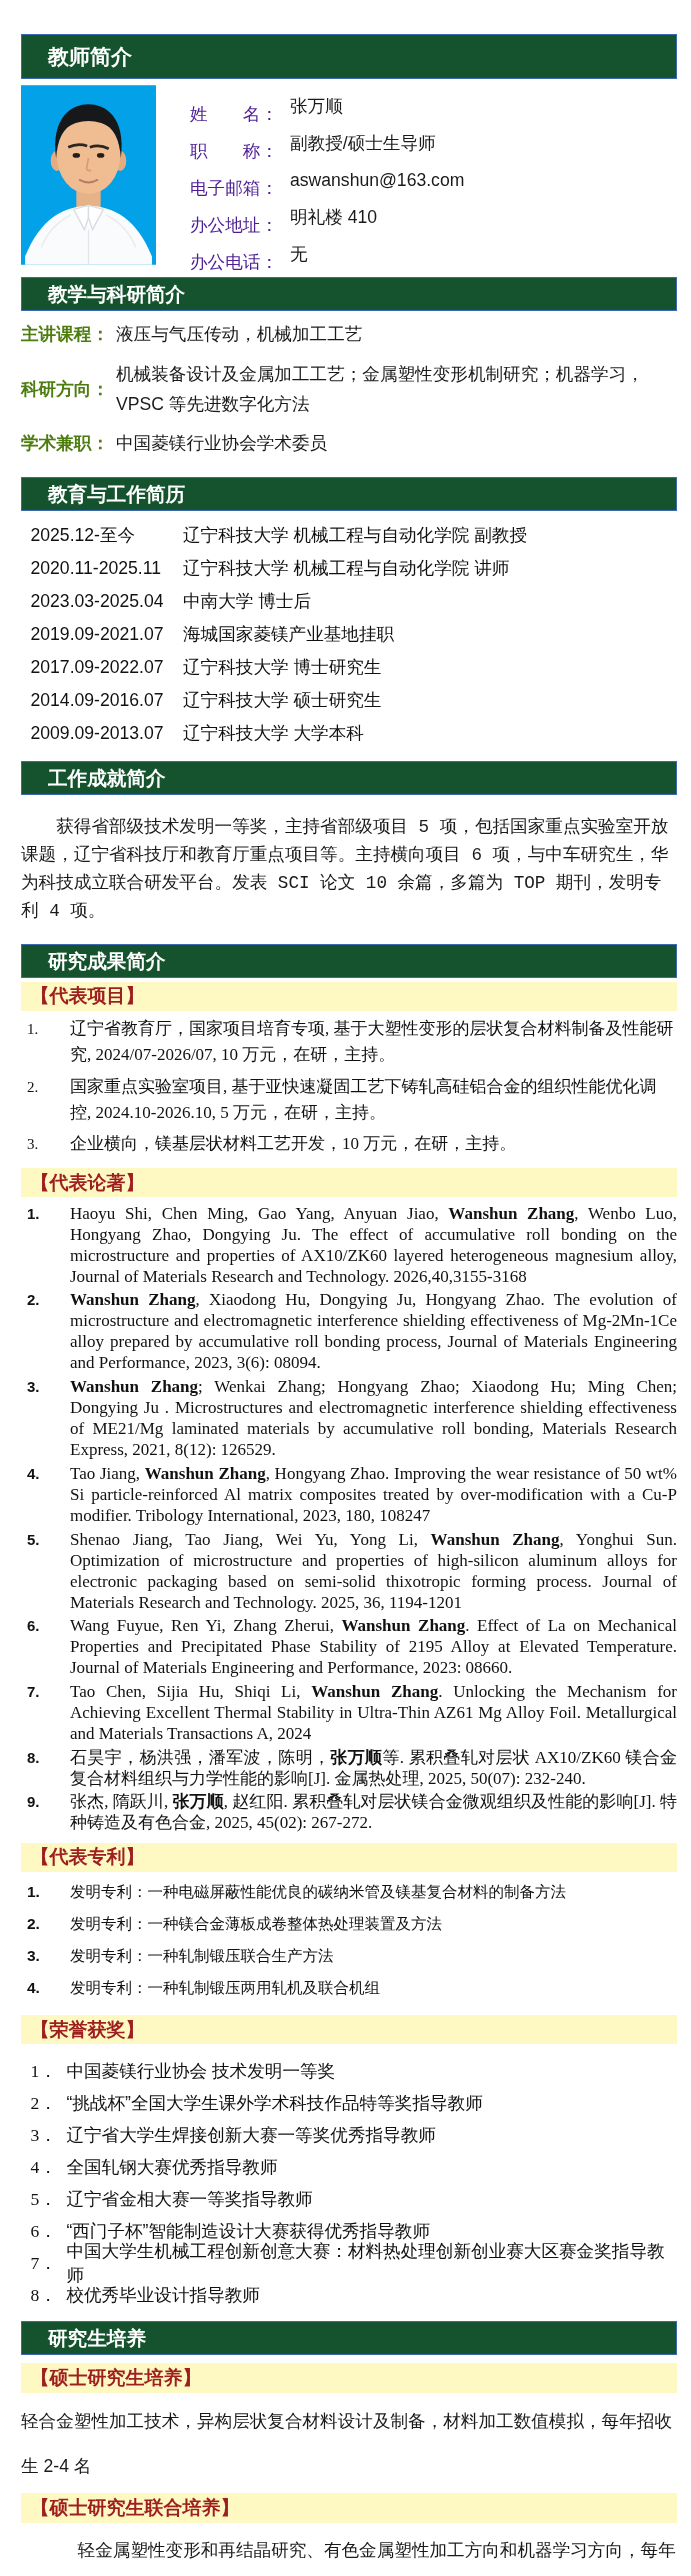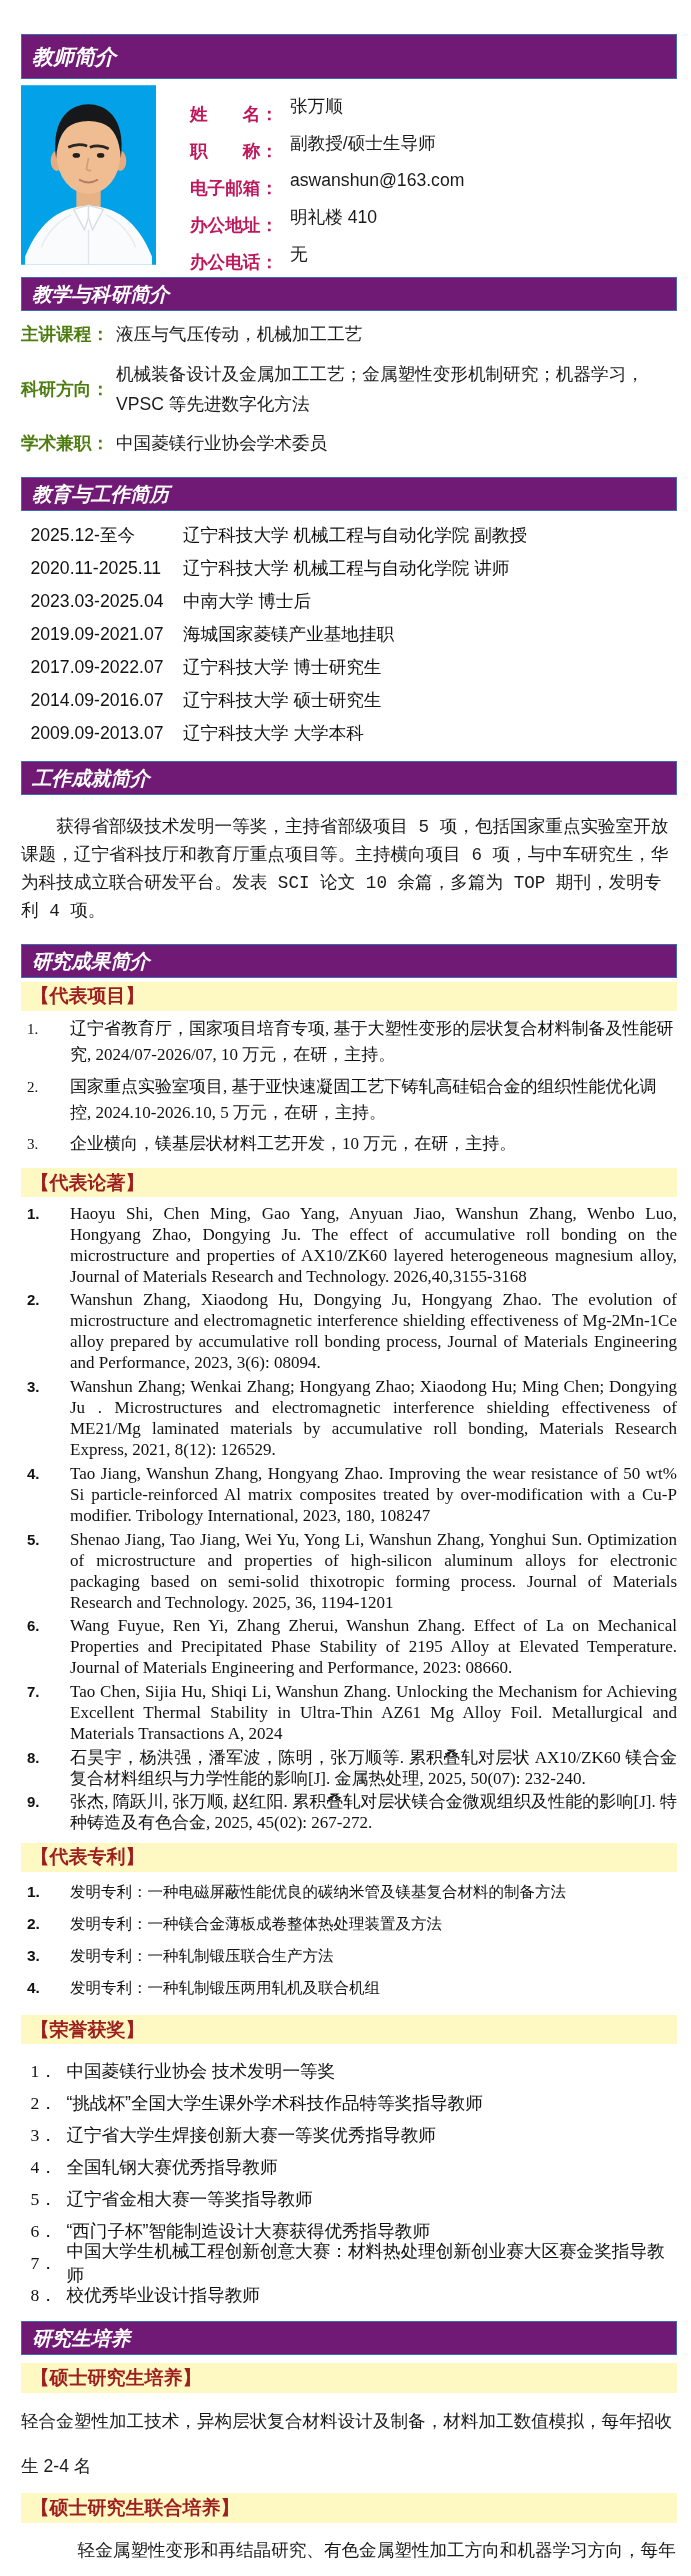--- a/index.html
+++ b/index.html
@@ -1,29 +1,29 @@
 <!DOCTYPE html>
 <html style="font-size:10.8px"><head>
 <meta charset="utf-8">
 <style>
   html,body{margin:0;padding:0;background:#ffffff;}
   .page{width:692px;height:2576px;box-sizing:border-box;padding:0 15px 0 21px;
         font-family:"Liberation Sans","DejaVu Sans",sans-serif;color:#111;overflow:hidden;}
   .serif{font-family:"Liberation Serif","DejaVu Serif",serif;}
   
-  .bar{background:#701a75;border:0.7px solid #3D68B2;color:#fff;font-weight:bold;
-       box-sizing:border-box;padding-left:10px;font-style:italic;}
+  .bar{background:#14532d;border:0.7px solid #3D68B2;color:#fff;font-weight:bold;
+       box-sizing:border-box;padding-left:26px;}
   .bar1{margin-top:34px;height:45px;line-height:43px;font-size:21px;}
   .barN{margin-top:4.7px;height:34px;line-height:32px;font-size:19.6px;}
   
   .profile{margin-top:6px;display:flex;}
   .photo{width:135px;height:180px;flex:0 0 135px;}
   .fields{margin-left:34px;padding-top:2.7px;}
   .field{height:37px;display:flex;align-items:center;font-size:17.6px;}
-  .flabel{width:100px;color:#be185d;font-weight:bold;flex:0 0 100px;margin-top:16px;}
+  .flabel{width:100px;color:#4c1d95;font-weight:normal;flex:0 0 100px;margin-top:16px;}
   .fvalue{color:#1a1a1a;}
   
   .teach{padding:8px 0 4px;}
   .trow{display:flex;align-items:center;margin-bottom:9.5px;font-size:17.6px;}
   .tlabel{flex:0 0 95px;color:#4d7c0f;font-weight:bold;}
   .tvalue{line-height:30px;color:#1a1a1a;}
   
   .edu{padding:8px 0 6.8px;}
   .edu-row{height:33px;display:flex;align-items:center;font-size:17.6px;}
   .edu-date{flex:0 0 162px;padding-left:9.5px;box-sizing:border-box;}
@@ -49,21 +49,21 @@
   .patents .num,.patents .li-text{line-height:20px;font-size:15.5px;}
   
   .honors{padding:10.8px 0 5.4px;}
   .hrow{height:32px;display:flex;align-items:center;font-size:17.6px;}
   .hnum{flex:0 0 23.6px;padding-left:9.5px;box-sizing:border-box;
         font-family:"Liberation Serif","DejaVu Serif",serif;}
   .hrow .htext{padding-left:9.5px;}
   
   .gradp{margin-top:6.8px;font-size:17.6px;line-height:45px;color:#1a1a1a;}
   .gradp2{margin-top:4px;font-size:17.6px;line-height:47px;text-indent:1em;color:#1a1a1a;margin-left:39px;}
-  b{font-weight:normal;}
+  b{font-weight:bold;}
 </style>
 </head>
 <body>
 
 <div class="page">
 
   <div class="bar bar1">教师简介</div>
 
   <div class="profile">
     <svg class="photo" viewBox="0 0 200 266" xmlns="http://www.w3.org/2000/svg">

